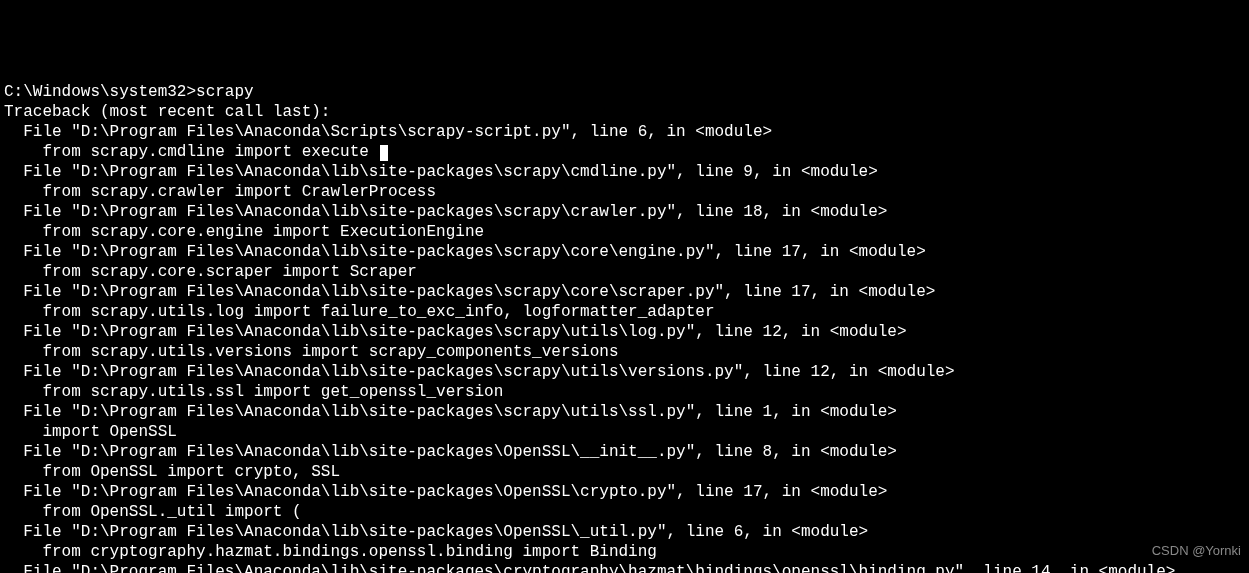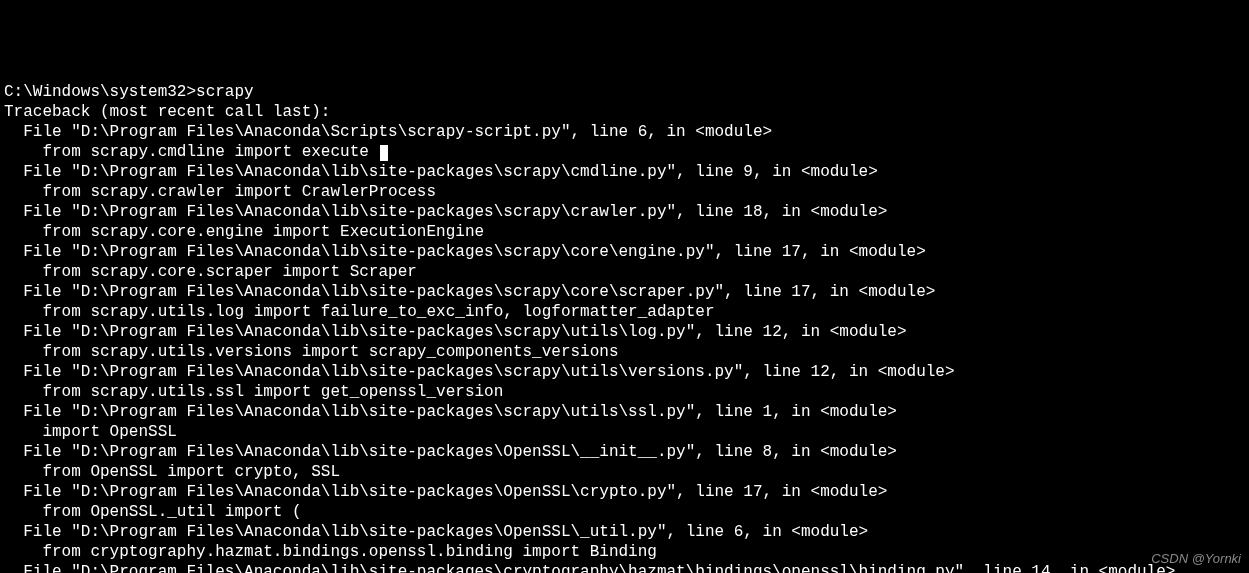--- a/index.html
+++ b/index.html
@@ -26,27 +26,26 @@
     .cursor {
       display: inline-block;
       width: 8px;
       height: 16px;
       background-color: #ffffff;
       vertical-align: text-bottom;
       margin-left: 2px;
     }
     .watermark {
       position: absolute;
-      bottom: 4px;
+      bottom: 12px;
       right: 8px;
       color: #888888;
       font-size: 13px;
       font-family: "Microsoft YaHei", Arial, sans-serif;
       white-space: nowrap;
-      font-style: italic;
     }
   </style>
 </head>
 <body>
 
 
 
 <div id="terminal-container"><div class="terminal-line">C:\Windows\system32&gt;scrapy</div><div class="terminal-line">Traceback (most recent call last):</div><div class="terminal-line">  File "D:\Program Files\Anaconda\Scripts\scrapy-script.py", line 6, in &lt;module&gt;</div><div class="terminal-line">    from scrapy.cmdline import execute <span class="cursor"></span></div><div class="terminal-line">  File "D:\Program Files\Anaconda\lib\site-packages\scrapy\cmdline.py", line 9, in &lt;module&gt;</div><div class="terminal-line">    from scrapy.crawler import CrawlerProcess</div><div class="terminal-line">  File "D:\Program Files\Anaconda\lib\site-packages\scrapy\crawler.py", line 18, in &lt;module&gt;</div><div class="terminal-line">    from scrapy.core.engine import ExecutionEngine</div><div class="terminal-line">  File "D:\Program Files\Anaconda\lib\site-packages\scrapy\core\engine.py", line 17, in &lt;module&gt;</div><div class="terminal-line">    from scrapy.core.scraper import Scraper</div><div class="terminal-line">  File "D:\Program Files\Anaconda\lib\site-packages\scrapy\core\scraper.py", line 17, in &lt;module&gt;</div><div class="terminal-line">    from scrapy.utils.log import failure_to_exc_info, logformatter_adapter</div><div class="terminal-line">  File "D:\Program Files\Anaconda\lib\site-packages\scrapy\utils\log.py", line 12, in &lt;module&gt;</div><div class="terminal-line">    from scrapy.utils.versions import scrapy_components_versions</div><div class="terminal-line">  File "D:\Program Files\Anaconda\lib\site-packages\scrapy\utils\versions.py", line 12, in &lt;module&gt;</div><div class="terminal-line">    from scrapy.utils.ssl import get_openssl_version</div><div class="terminal-line">  File "D:\Program Files\Anaconda\lib\site-packages\scrapy\utils\ssl.py", line 1, in &lt;module&gt;</div><div class="terminal-line">    import OpenSSL</div><div class="terminal-line">  File "D:\Program Files\Anaconda\lib\site-packages\OpenSSL\__init__.py", line 8, in &lt;module&gt;</div><div class="terminal-line">    from OpenSSL import crypto, SSL</div><div class="terminal-line">  File "D:\Program Files\Anaconda\lib\site-packages\OpenSSL\crypto.py", line 17, in &lt;module&gt;</div><div class="terminal-line">    from OpenSSL._util import (</div><div class="terminal-line">  File "D:\Program Files\Anaconda\lib\site-packages\OpenSSL\_util.py", line 6, in &lt;module&gt;</div><div class="terminal-line">    from cryptography.hazmat.bindings.openssl.binding import Binding</div><div class="terminal-line">  File "D:\Program Files\Anaconda\lib\site-packages\cryptography\hazmat\bindings\openssl\binding.py", line 14, in &lt;module&gt;</div></div>
 
 <div class="watermark">CSDN @Yornki</div>

